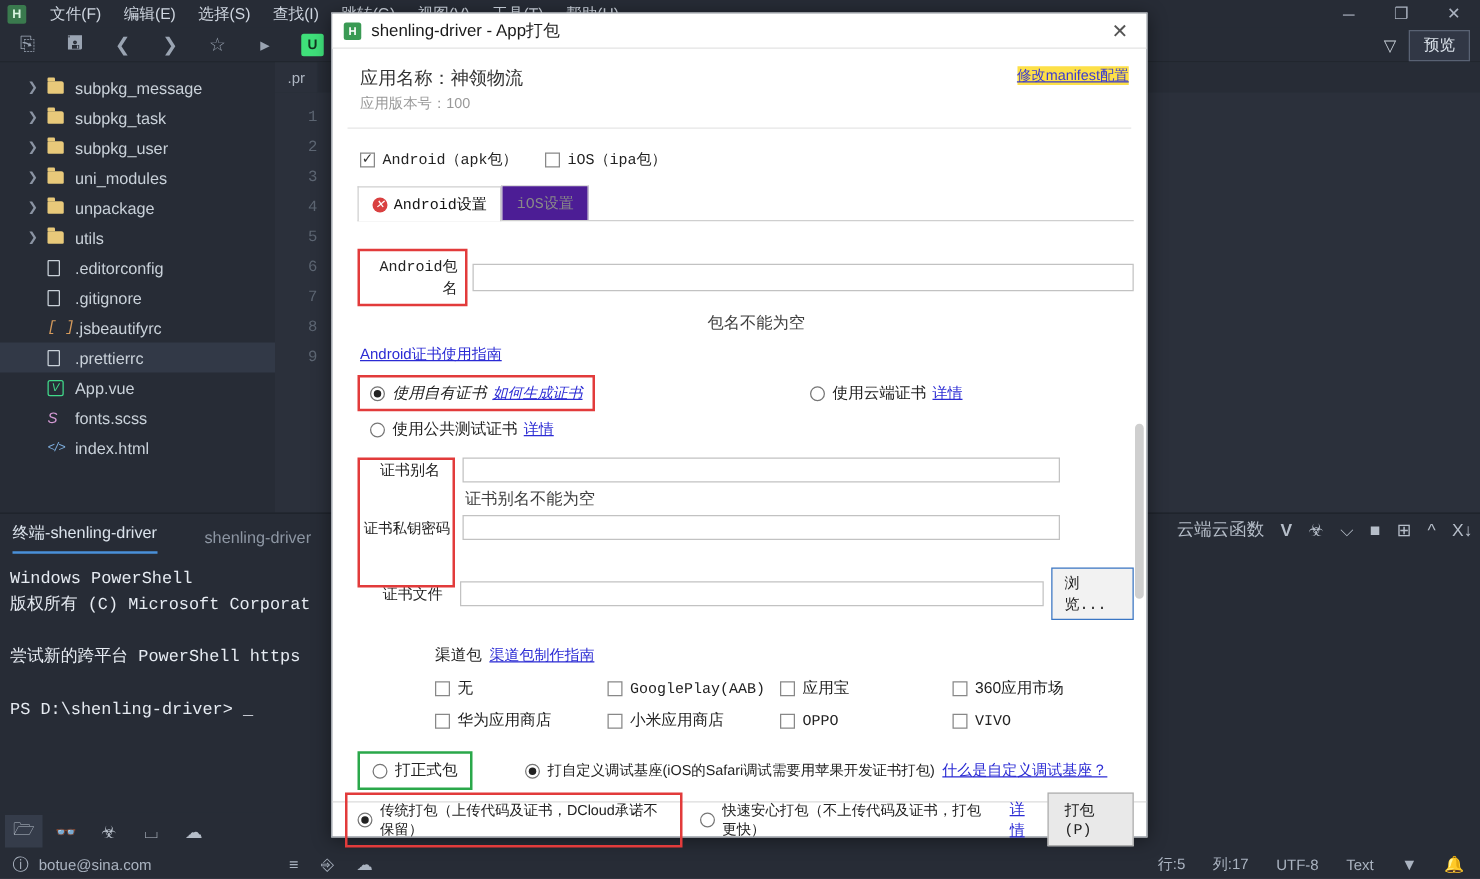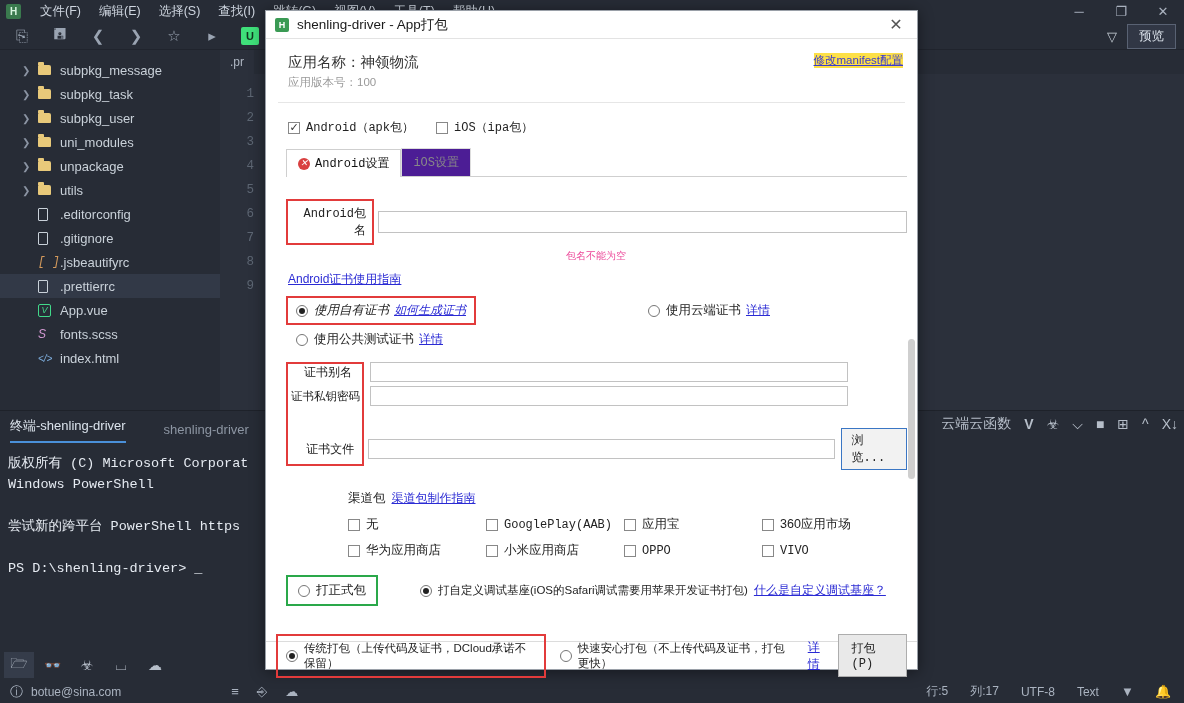--- a/index.html
+++ b/index.html
@@ -108,21 +108,21 @@
   .row { display:flex; align-items:center; }
   .chk { width:12px;height:12px;border:1px solid #888; display:inline-flex; align-items:center;
          justify-content:center; background:#fff; margin-right:6px; flex:none;}
   .chk.on:after { content:"✓"; font-size:11px; color:#333; line-height:1;}
   .rad { width:12px;height:12px;border:1px solid #767676; border-radius:50%; display:inline-flex;
          align-items:center;justify-content:center;background:#fff;margin-right:6px;flex:none;}
   .rad.on:after{ content:""; width:6px;height:6px;border-radius:50%;background:#222;}
   .lbl { font-family:"Liberation Mono","DejaVu Sans Mono",monospace; font-size:12px; color:#222; }
   .cn { font-family:"Liberation Sans",sans-serif; font-size:12.5px; color:#222;}
   .lnk { color:#2b2bd4; text-decoration:underline; font-size:12px;}
-  .err { color:#ec4899; font-size:10px;}
+  .err { color:#404040; font-size:13px;}
 
   .platrow { margin:16px 0 0 12px; display:flex; align-items:center; gap:22px;}
 
   .tabs { margin:12px 0 0 10px; display:flex; align-items:flex-end; border-bottom:1px solid #cfcfcf;}
   .tab { padding:5px 11px; font-size:12px; font-family:"Liberation Mono",monospace; display:flex;
          align-items:center; gap:5px; border:1px solid transparent; border-bottom:none;}
   .tab.on { background:#fff; border-color:#cfcfcf; margin-bottom:-1px; color:#111;}
   .tab.off { background:#4c1d95; color:#888; border-color:#ddd;}
   .errdot { width:12px;height:12px;border-radius:50%;background:#d94040;color:#fff;font-size:9px;
             display:flex;align-items:center;justify-content:center;}
@@ -318,22 +318,22 @@
       <span>云端云函数</span>
       <span class="ti-v">V</span>
       <span>☣</span>
       <span>⌵</span>
       <span>■</span>
       <span>⊞</span>
       <span>^</span>
       <span>X↓</span>
     </div>
     <div class="term-body">
+      <div>Windows PowerShell</div>
       <div>版权所有 (C) Microsoft Corporat</div>
-      <div>Windows PowerShell</div>
       <div>&nbsp;</div>
       <div>尝试新的跨平台 PowerShell https</div>
       <div>&nbsp;</div>
       <div>PS D:\shenling-driver&gt; _</div>
     </div>
   </div>
 
   <div class="activity">
     <div class="act-btn on">🗁</div>
     <div class="act-btn">👓</div>
@@ -424,20 +424,21 @@
       <a class="lnk" style="margin-left:5px;">详情</a>
     </div>
 
     <div style="position:relative;margin:14px 0 0 10px;">
       <div class="redbox" style="position:absolute;left:0;top:0;width:78px;height:104px;"></div>
 
       <div class="field" style="position:relative;">
         <span class="fld-label" style="width:78px;padding-right:12px;">证书别名</span>
         <span class="inp" style="width:478px;margin-left:6px;"></span>
       </div>
+      <div class="err" style="margin:4px 0 0 86px;">证书别名不能为空</div>
 
       <div class="field" style="margin-top:4px;">
         <span class="fld-label" style="width:78px;padding-right:4px;font-size:11.5px;">证书私钥密码</span>
         <span class="inp" style="width:478px;margin-left:6px;"></span>
       </div>
 
       <div class="field" style="margin-top:22px;">
         <span class="fld-label" style="width:78px;padding-right:8px;">证书文件</span>
         <span class="inp" style="width:478px;margin-left:6px;"></span>
         <span class="browse-btn">浏览...</span>

